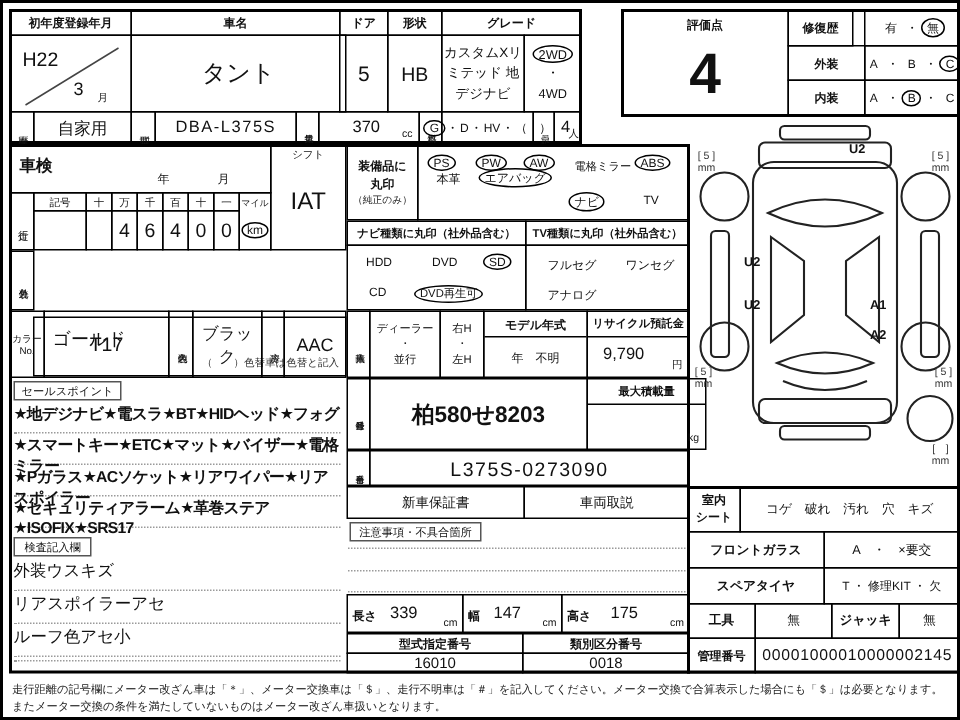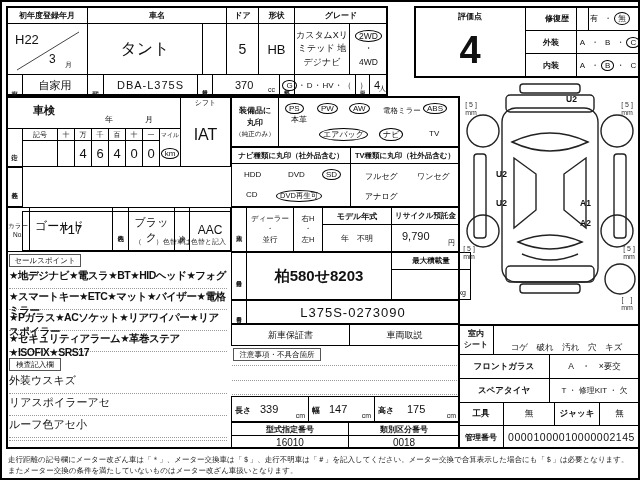--- a/index.html
+++ b/index.html
@@ -45,21 +45,21 @@
     </div>
 
   <div class="bx" style="left:4px;top:21px;width:82px;height:52px;">
     <svg class="ab" style="left:0;top:0;" width="80" height="50">
         <line x1="10" y1="46" x2="72" y2="8" stroke="#444" stroke-width="1"></line>
       </svg>
     <span class="ab" style="left:8px;top:8px;font-size:13px;">H22</span>
     <span class="ab" style="left:42px;top:28px;font-size:12px;">3</span>
     <span class="ab xs" style="left:58px;top:36px;">月</span>
   </div>
-  <div class="bx ct" style="left:85px;top:21px;width:116px;height:52px;font-size:16px;">
+  <div class="bx ct" style="left:85px;top:21px;width:144px;height:52px;font-size:16px;">
       <span>タント</span>
     </div>
   <div class="bx ct" style="left:224px;top:21px;width:33px;height:52px;font-size:14px;">
       <span>5</span>
     </div>
   <div class="bx ct" style="left:256px;top:21px;width:37px;height:52px;font-size:13px;">
       <span>HB</span>
     </div>
   <div class="bx ct" style="left:292px;top:21px;width:56px;height:52px;font-size:9px;line-height:1.5;flex-direction:column;">
     <span>カスタムXリミテッド 地デジナビ</span>
@@ -111,21 +111,21 @@
 
   <div class="bx b2" style="left:412px;top:4px;width:226px;height:72px;"></div>
   <div class="bx" style="left:412px;top:4px;width:112px;height:72px;">
     <div class="ct sm" style="height:18px;font-weight:bold;">
         <span>評価点</span>
       </div>
     <div class="ct" style="height:50px;font-size:38px;font-weight:bold;">
         <span>4</span>
       </div>
   </div>
-  <div class="bx ct sm" style="left:523px;top:4px;width:64px;height:25px;font-weight:bold;">
+  <div class="bx ct sm" style="left:523px;top:4px;width:44px;height:25px;font-weight:bold;">
       <span>修復歴</span>
     </div>
   <div class="bx ct sm" style="left:574px;top:4px;width:64px;height:25px;gap:2px;">
     <span class="circ" data-circled="false">有</span>
     <span>・</span>
     <span class="circ" data-circled="true">無</span>
   </div>
   <div class="bx ct sm" style="left:523px;top:28px;width:52px;height:24px;font-weight:bold;">
       <span>外装</span>
     </div>
@@ -143,21 +143,21 @@
     <span class="circ" data-circled="false">A</span>
     <span>・</span>
     <span class="circ" data-circled="true">B</span>
     <span>・</span>
     <span class="circ" data-circled="false">C</span>
   </div>
 
   <div class="bx b2 ab" style="left:4px;top:94px;width:454px;height:353px;"></div>
 
   <div class="bx" style="left:4px;top:94px;width:175px;height:33px;">
-    <span class="ab" style="left:26px;top:6px;font-size:11px;font-weight:bold;">車検</span>
+    <span class="ab" style="left:6px;top:6px;font-size:11px;font-weight:bold;">車検</span>
     <span class="ab sm" style="left:98px;bottom:3px;">年</span>
     <span class="ab sm" style="left:138px;bottom:3px;">月</span>
   </div>
 
   <div class="bx" style="left:178px;top:94px;width:51px;height:71px;">
     <div class="ct xs" style="height:12px;">
         <span>シフト</span>
       </div>
     <div class="ct" style="height:52px;font-size:16px;">
         <span>IAT</span>
@@ -221,21 +221,21 @@
     <span style="font-size:8px;font-weight:bold;">丸印</span>
     <span style="font-size:6.5px;">（純正のみ）</span>
   </div>
   <div class="bx" style="left:276px;top:94px;width:182px;height:51px;">
     <span class="ab sm circ" style="left:6px;top:6px;" data-circled="true">PS</span>
     <span class="ab sm circ" style="left:38px;top:6px;" data-circled="true">PW</span>
     <span class="ab sm circ" style="left:70px;top:6px;" data-circled="true">AW</span>
     <span class="ab circ" style="left:100px;top:8px;font-size:7.5px;" data-circled="false">電格ミラー</span>
     <span class="ab sm circ" style="left:144px;top:6px;" data-circled="true">ABS</span>
     <span class="ab circ" style="left:8px;top:16px;font-size:8px;" data-circled="false">本革</span>
-    <span class="ab circ" style="left:40px;top:31px;font-size:8px;" data-circled="true">エアバッグ</span>
+    <span class="ab circ" style="left:40px;top:15px;font-size:8px;" data-circled="true">エアバッグ</span>
     <span class="ab circ" style="left:100px;top:31px;font-size:8px;" data-circled="true">ナビ</span>
     <span class="ab circ" style="left:146px;top:31px;font-size:8px;" data-circled="false">TV</span>
   </div>
 
   <div class="bx ct" style="left:229px;top:145px;width:120px;height:17px;font-size:7.5px;font-weight:bold;">
       <span>ナビ種類に丸印（社外品含む）</span>
     </div>
   <div class="bx ct" style="left:348px;top:145px;width:110px;height:17px;font-size:7.5px;font-weight:bold;">
       <span>TV種類に丸印（社外品含む）</span>
     </div>
@@ -420,21 +420,21 @@
   <div class="tread" style="left:614px;top:99px;width:22px;"><span>[ 5 ]</span><br><span>mm</span></div>
   <div class="tread" style="left:456px;top:243px;width:22px;"><span>[ 5 ]</span><br><span>mm</span></div>
   <div class="tread" style="left:616px;top:243px;width:22px;"><span>[ 5 ]</span><br><span>mm</span></div>
   <div class="tread" style="left:614px;top:294px;width:22px;"><span>[　]</span><br><span>mm</span></div>
 
   <div class="bx b2 ab" style="left:456px;top:322px;width:182px;height:125px;"></div>
   <div class="bx ct" style="left:456px;top:322px;width:36px;height:31px;flex-direction:column;font-size:8px;font-weight:bold;line-height:1.3;">
     <span>室内</span>
     <span>シート</span>
   </div>
-  <div class="bx ct" style="left:491px;top:322px;width:147px;height:31px;font-size:8.5px;align-items:flex-end;">
+  <div class="bx ct" style="left:491px;top:322px;width:147px;height:31px;font-size:8.5px;">
       <span>コゲ　破れ　汚れ　穴　キズ</span>
     </div>
   <div class="bx ct" style="left:456px;top:352px;width:92px;height:25px;font-size:8.5px;font-weight:bold;">
       <span>フロントガラス</span>
     </div>
   <div class="bx ct" style="left:547px;top:352px;width:91px;height:25px;font-size:8.5px;">
       <span>A　・　×要交</span>
     </div>
   <div class="bx ct" style="left:456px;top:376px;width:92px;height:25px;font-size:8.5px;font-weight:bold;">
       <span>スペアタイヤ</span>

